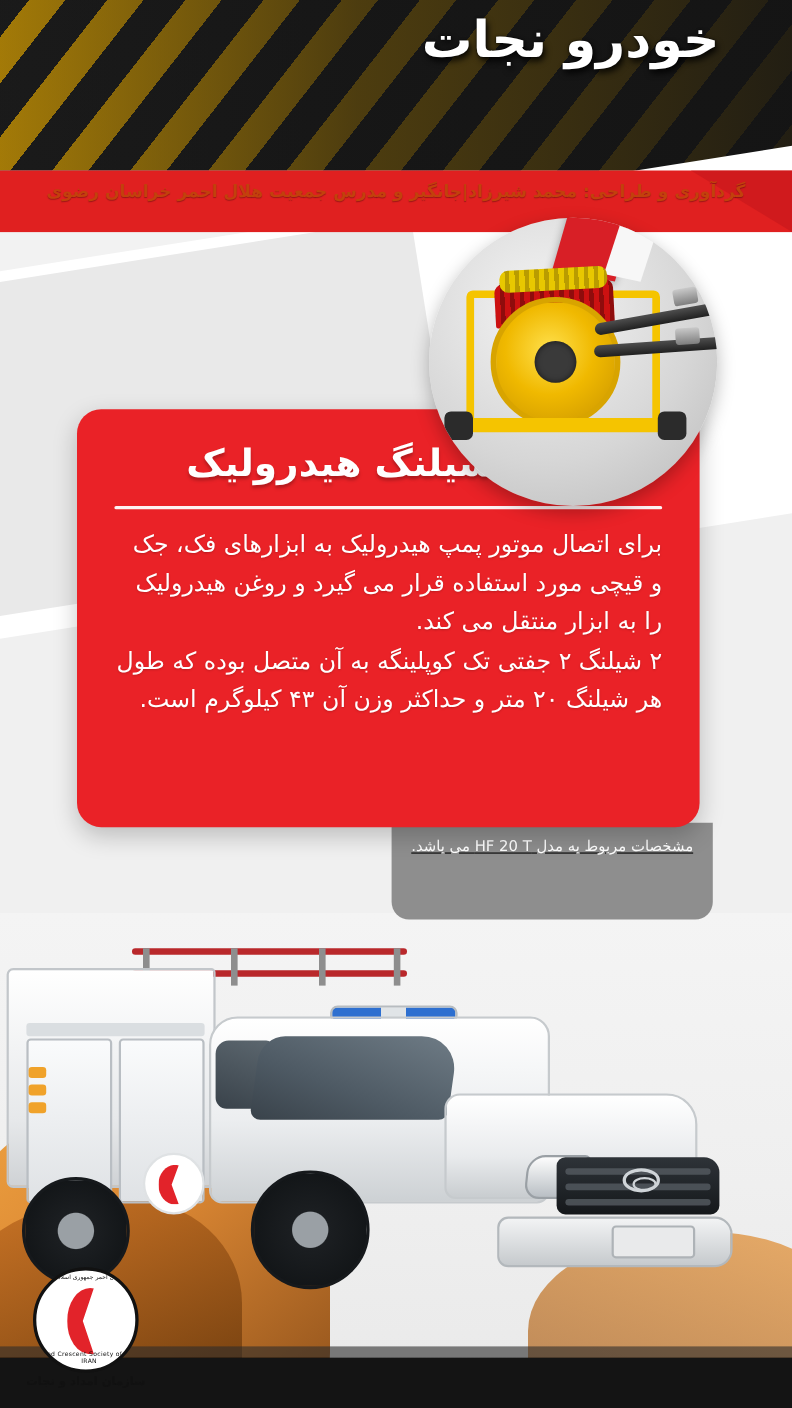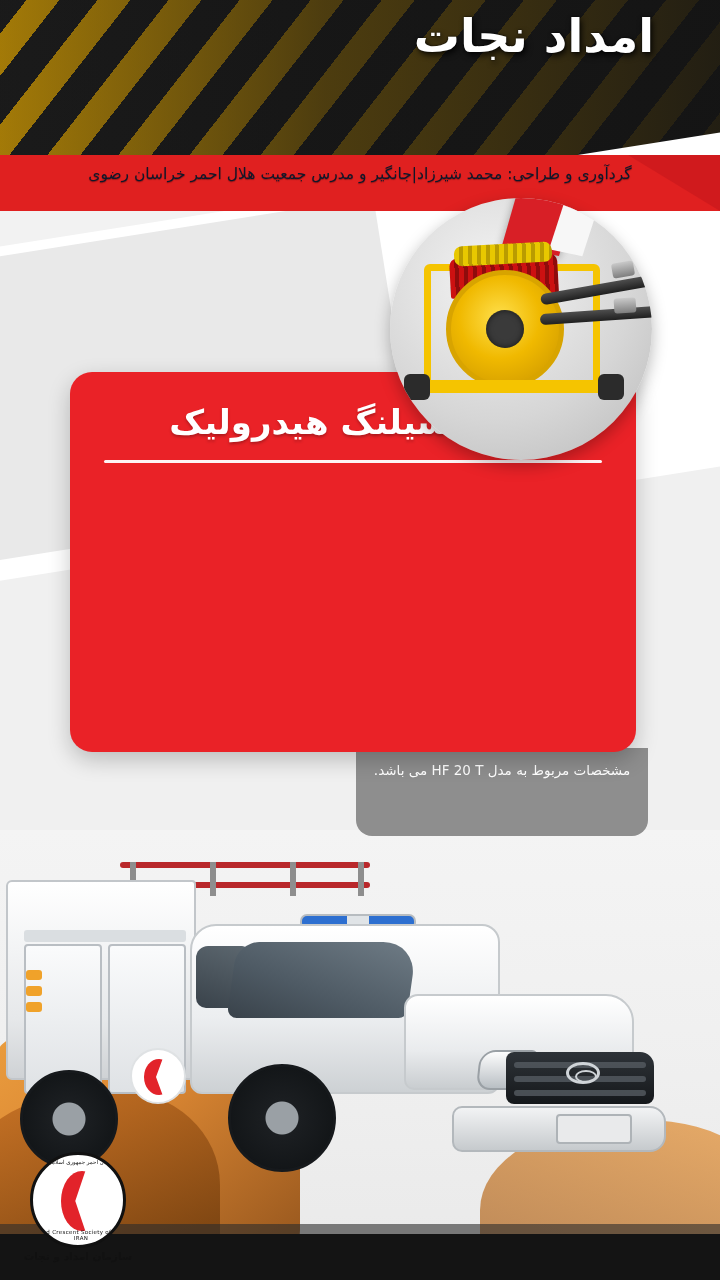--- a/index.html
+++ b/index.html
@@ -67,23 +67,23 @@
     content: "";
     position: absolute; right: 0; top: 0;
     width: 0; height: 0;
     border-top: 56px solid #c3161c;
     border-left: 92px solid transparent;
     opacity: .55;
   }
   .credit-text {
     position: absolute; top: 165px; right: 22px;
     width: 676px;
-    color: #0f172a;
+    color: #c2410c;
     font-size: 15.5px;
-    font-weight: normal;
+    font-weight: bold;
     text-align: center;
     direction: rtl;
     z-index: 5;
     text-shadow: 0 1px 1px rgba(0,0,0,.3);
   }
 
   
   .diag-white {
     position: absolute; top: 190px; left: -60px;
     width: 860px; height: 330px;
@@ -231,20 +231,21 @@
 
   
   .note {
     position: absolute; top: 748px; left: 356px;
     width: 292px; height: 88px;
     background: #8e8e8e;
     border-radius: 0 0 16px 16px;
     z-index: 4;
     padding: 12px 16px;
     direction: rtl;
+    text-decoration: underline;
   }
   .note p {
     color: #ffffff;
     font-size: 13.5px;
     line-height: 1.6;
     text-align: center;
   }
 
   
   .bottom-scene {
@@ -483,21 +484,21 @@
 
   <div class="body-bg"></div>
   <div class="diag-white"></div>
   <div class="diag-grey"></div>
 
   <div class="header-band">
     <div class="hazard"></div>
     <div class="hazard-fade"></div>
   </div>
   <div class="title-wrap">
-    <div class="title-line l2">امداد نجات</div>
+    <div class="title-line l2">خودرو نجات</div>
   </div>
 
   <div class="credit-band"></div>
   <div class="credit-text">گردآوری و طراحی: محمد شیرزاد|جانگیر و مدرس جمعیت هلال احمر خراسان رضوی</div>
 
   <div class="photo-circle">
     <div class="red-flag"></div>
     <div class="white-flag"></div>
     <div class="reel-frame"></div>
     <div class="coil-red"></div>
@@ -509,20 +510,24 @@
     <div class="coupler c1"></div>
     <div class="coupler c2"></div>
     <div class="reel-base"></div>
     <div class="reel-foot-l"></div>
     <div class="reel-foot-r"></div>
   </div>
 
   <div class="card">
     <div class="card-title">قرقره و شیلنگ هیدرولیک</div>
     <div class="card-rule"></div>
+    <div class="card-body">
+      <p>برای اتصال موتور پمپ هیدرولیک به ابزارهای  فک، جک و قیچی مورد استفاده قرار می گیرد و روغن هیدرولیک را به ابزار منتقل می کند.</p>
+      <p>۲ شیلنگ ۲ جفتی تک کوپلینگه به آن متصل بوده که طول هر شیلنگ ۲۰ متر و حداکثر وزن آن ۴۳ کیلوگرم است.</p>
+    </div>
   </div>
 
   <div class="note">
     <p>مشخصات مربوط به مدل HF 20 T می باشد.</p>
   </div>
 
   <div class="bottom-scene">
     <div class="sand-right"></div>
     <div class="sand-left"></div>
     <div class="sand-left2"></div>

